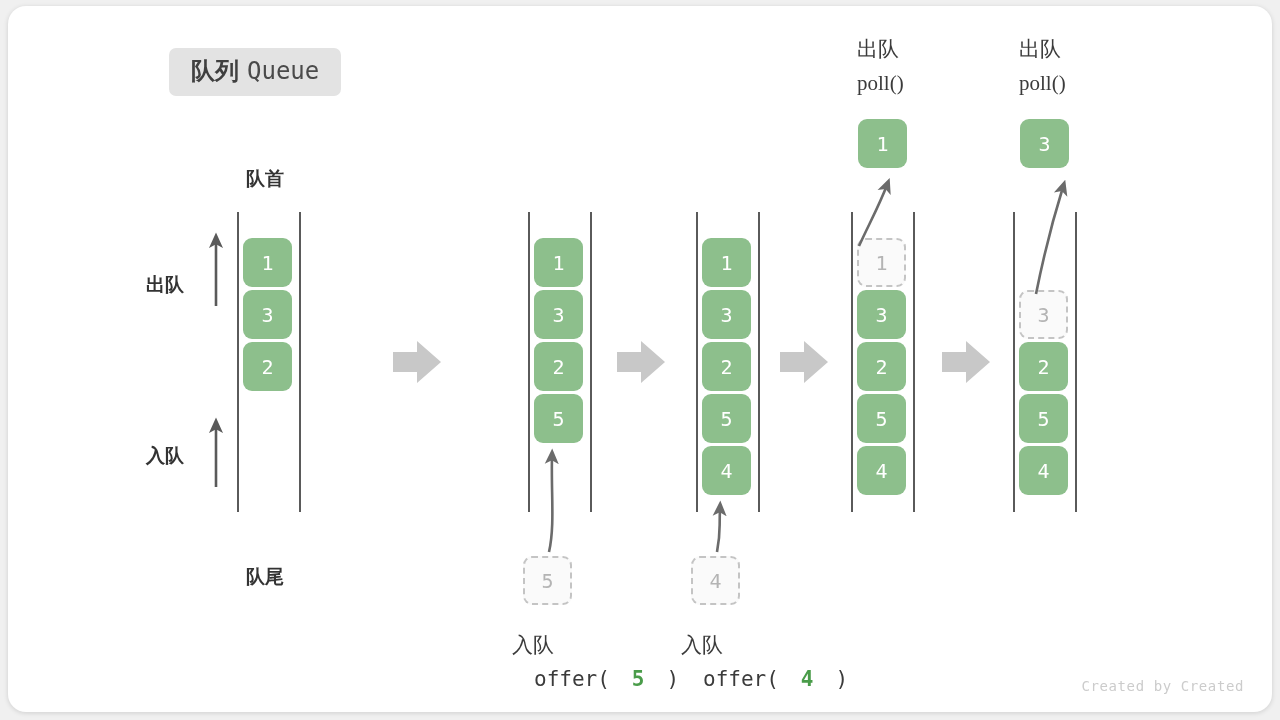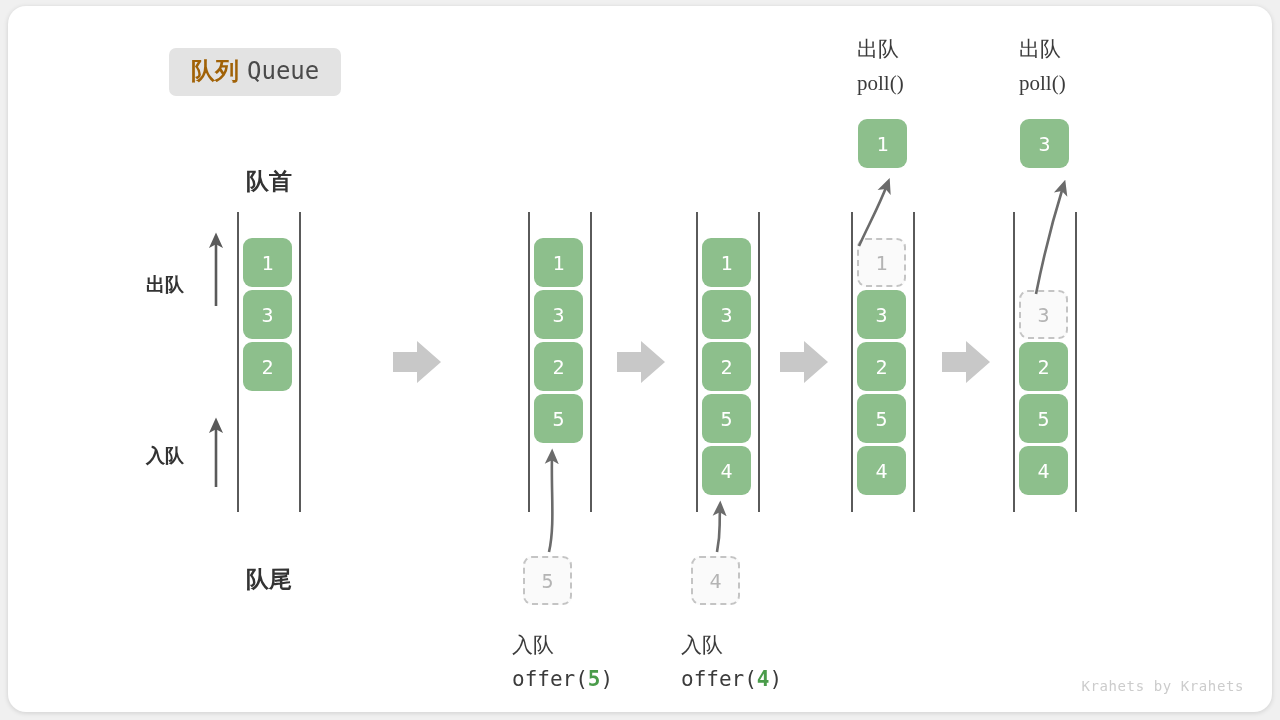--- a/index.html
+++ b/index.html
@@ -18,26 +18,26 @@
   }
   .stage{position:absolute;left:0;top:0;width:1264px;height:706px;}
 
   
   .title-badge{
     position:absolute;left:161px;top:42px;
     padding:11px 22px 13px 22px;
     background:#e3e3e3;border-radius:7px;
     white-space:nowrap;line-height:1;
   }
-  .title-cn{font-size:24px;font-weight:bold;color:#a16207;}
+  .title-cn{font-size:24px;font-weight:bold;color:#404040;}
   .title-en{font-size:24px;color:#4a4a4a;font-family:"DejaVu Sans Mono","Liberation Mono",monospace;margin-left:8px;}
 
   
   .head-label{
-    position:absolute;font-size:23px;font-weight:bold;color:#333333;
+    position:absolute;font-size:19px;font-weight:bold;color:#333333;
     white-space:nowrap;
   }
   .side-label{
     position:absolute;font-size:19px;font-weight:bold;color:#333333;
     white-space:nowrap;
   }
 
   
   .rail{position:absolute;width:2px;background:#5a5a5a;}
 
@@ -57,21 +57,21 @@
     border:2px dashed #c4c4c4;
     color:#b4b4b4;
   }
 
   
   .caption{
     position:absolute;font-size:21px;color:#3b3b3b;
     line-height:1.62;white-space:nowrap;
   }
   .caption .cn{font-weight:normal;}
-  .caption .mono{font-family:"DejaVu Sans Mono","Liberation Mono",monospace;}
+  .caption .mono{font-family:"DejaVu Sans Mono","Liberation Mono",monospace;margin-left:22px;}
   .caption .num{color:#4a9c4a;font-weight:bold;}
 
   .optitle{
     position:absolute;font-size:21px;color:#3b3b3b;
     line-height:1.62;white-space:nowrap;
   }
   .optitle .mono{font-family:Liberation Serif, serif;}
 
   
   .curves{position:absolute;left:0;top:0;width:1264px;height:706px;pointer-events:none;}
@@ -183,16 +183,16 @@
 
     <path d="M541,546 C547,520 543,487 544,450" stroke="#6b6b6b" stroke-width="2.6" fill="none" marker-end="url(#mk-curve)"></path>
 
     <path d="M709,546 C713,524 711,525 712,502" stroke="#6b6b6b" stroke-width="2.6" fill="none" marker-end="url(#mk-curve)"></path>
 
     <path d="M851,240 C861,218 871,200 879,179" stroke="#6b6b6b" stroke-width="2.6" fill="none" marker-end="url(#mk-curve)"></path>
 
     <path d="M1028,288 C1036,248 1046,210 1055,181" stroke="#6b6b6b" stroke-width="2.6" fill="none" marker-end="url(#mk-curve)"></path>
   </svg>
 
-  <div class="credit">Krahets by Krahets</div>
+  <div class="credit">Created by Created</div>
 
 </div>
 </div>
 
 </body></html>

